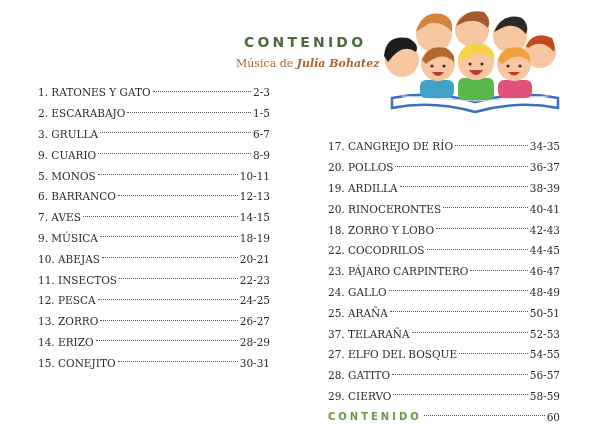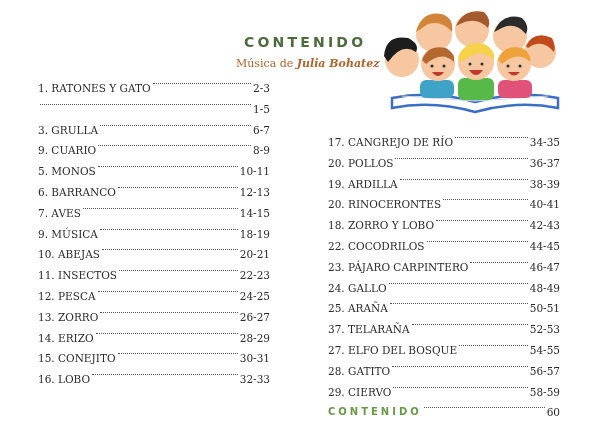--- a/index.html
+++ b/index.html
@@ -5,21 +5,21 @@
   html, body { margin:0; padding:0; }
   body { width:600px; height:424px; background:#ffffff; position:relative; overflow:hidden;
          font-family: "DejaVu Serif", "Liberation Serif", serif; color:#2b2b2b; }
   .title { position:absolute; left:244px; top:34px; font-family:"DejaVu Sans","Liberation Sans",sans-serif;
            font-weight:bold; font-size:14px; letter-spacing:3.2px; color:#4d6b3c; }
   .subtitle { position:absolute; left:236px; top:57px; font-size:11px; color:#b2632b; white-space:nowrap; }
   .subtitle i { font-style:italic; font-weight:bold; }
   .col { position:absolute; width:232px; }
   .col.left { left:38px; top:82px; }
   .col.right { left:328px; top:136px; }
-  .row { display:flex; align-items:flex-start; height:20.8px; font-size:10.5px; white-space:nowrap; }
+  .row { display:flex; align-items:center; height:20.8px; font-size:10.5px; white-space:nowrap; }
   .row .label { flex:0 0 auto; }
   .row .dots { flex:1 1 auto; border-bottom:1px dotted #555; margin:0 2px 3px 2px; height:1px; }
   .row .page { flex:0 0 auto; }
   .row.special .label { font-family:"DejaVu Sans","Liberation Sans",sans-serif; font-weight:bold;
                         color:#6a9a45; letter-spacing:3px; font-size:10px; }
   .illus { position:absolute; left:372px; top:2px; width:206px; height:116px; }
 </style>
 </head>
 <body>
 
@@ -69,20 +69,21 @@
   </g>
 </svg>
 
 <div class="col left">
   <div class="row">
       <span class="label">1. RATONES Y GATO</span>
       <span class="dots"></span>
       <span class="page">2-3</span>
     </div>
   <div class="row">
+      <span class="label">2. ESCARABAJO</span>
       <span class="dots"></span>
       <span class="page">1-5</span>
     </div>
   <div class="row">
       <span class="label">3. GRULLA</span>
       <span class="dots"></span>
       <span class="page">6-7</span>
     </div>
   <div class="row">
       <span class="label">9. CUARIO</span>
@@ -131,25 +132,20 @@
     </div>
   <div class="row">
       <span class="label">14. ERIZO</span>
       <span class="dots"></span>
       <span class="page">28-29</span>
     </div>
   <div class="row">
       <span class="label">15. CONEJITO</span>
       <span class="dots"></span>
       <span class="page">30-31</span>
-    </div>
-  <div class="row">
-      <span class="label">16. LOBO</span>
-      <span class="dots"></span>
-      <span class="page">32-33</span>
     </div>
 </div>
 
 <div class="col right">
   <div class="row">
       <span class="label">17. CANGREJO DE RÍO</span>
       <span class="dots"></span>
       <span class="page">34-35</span>
     </div>
   <div class="row">

